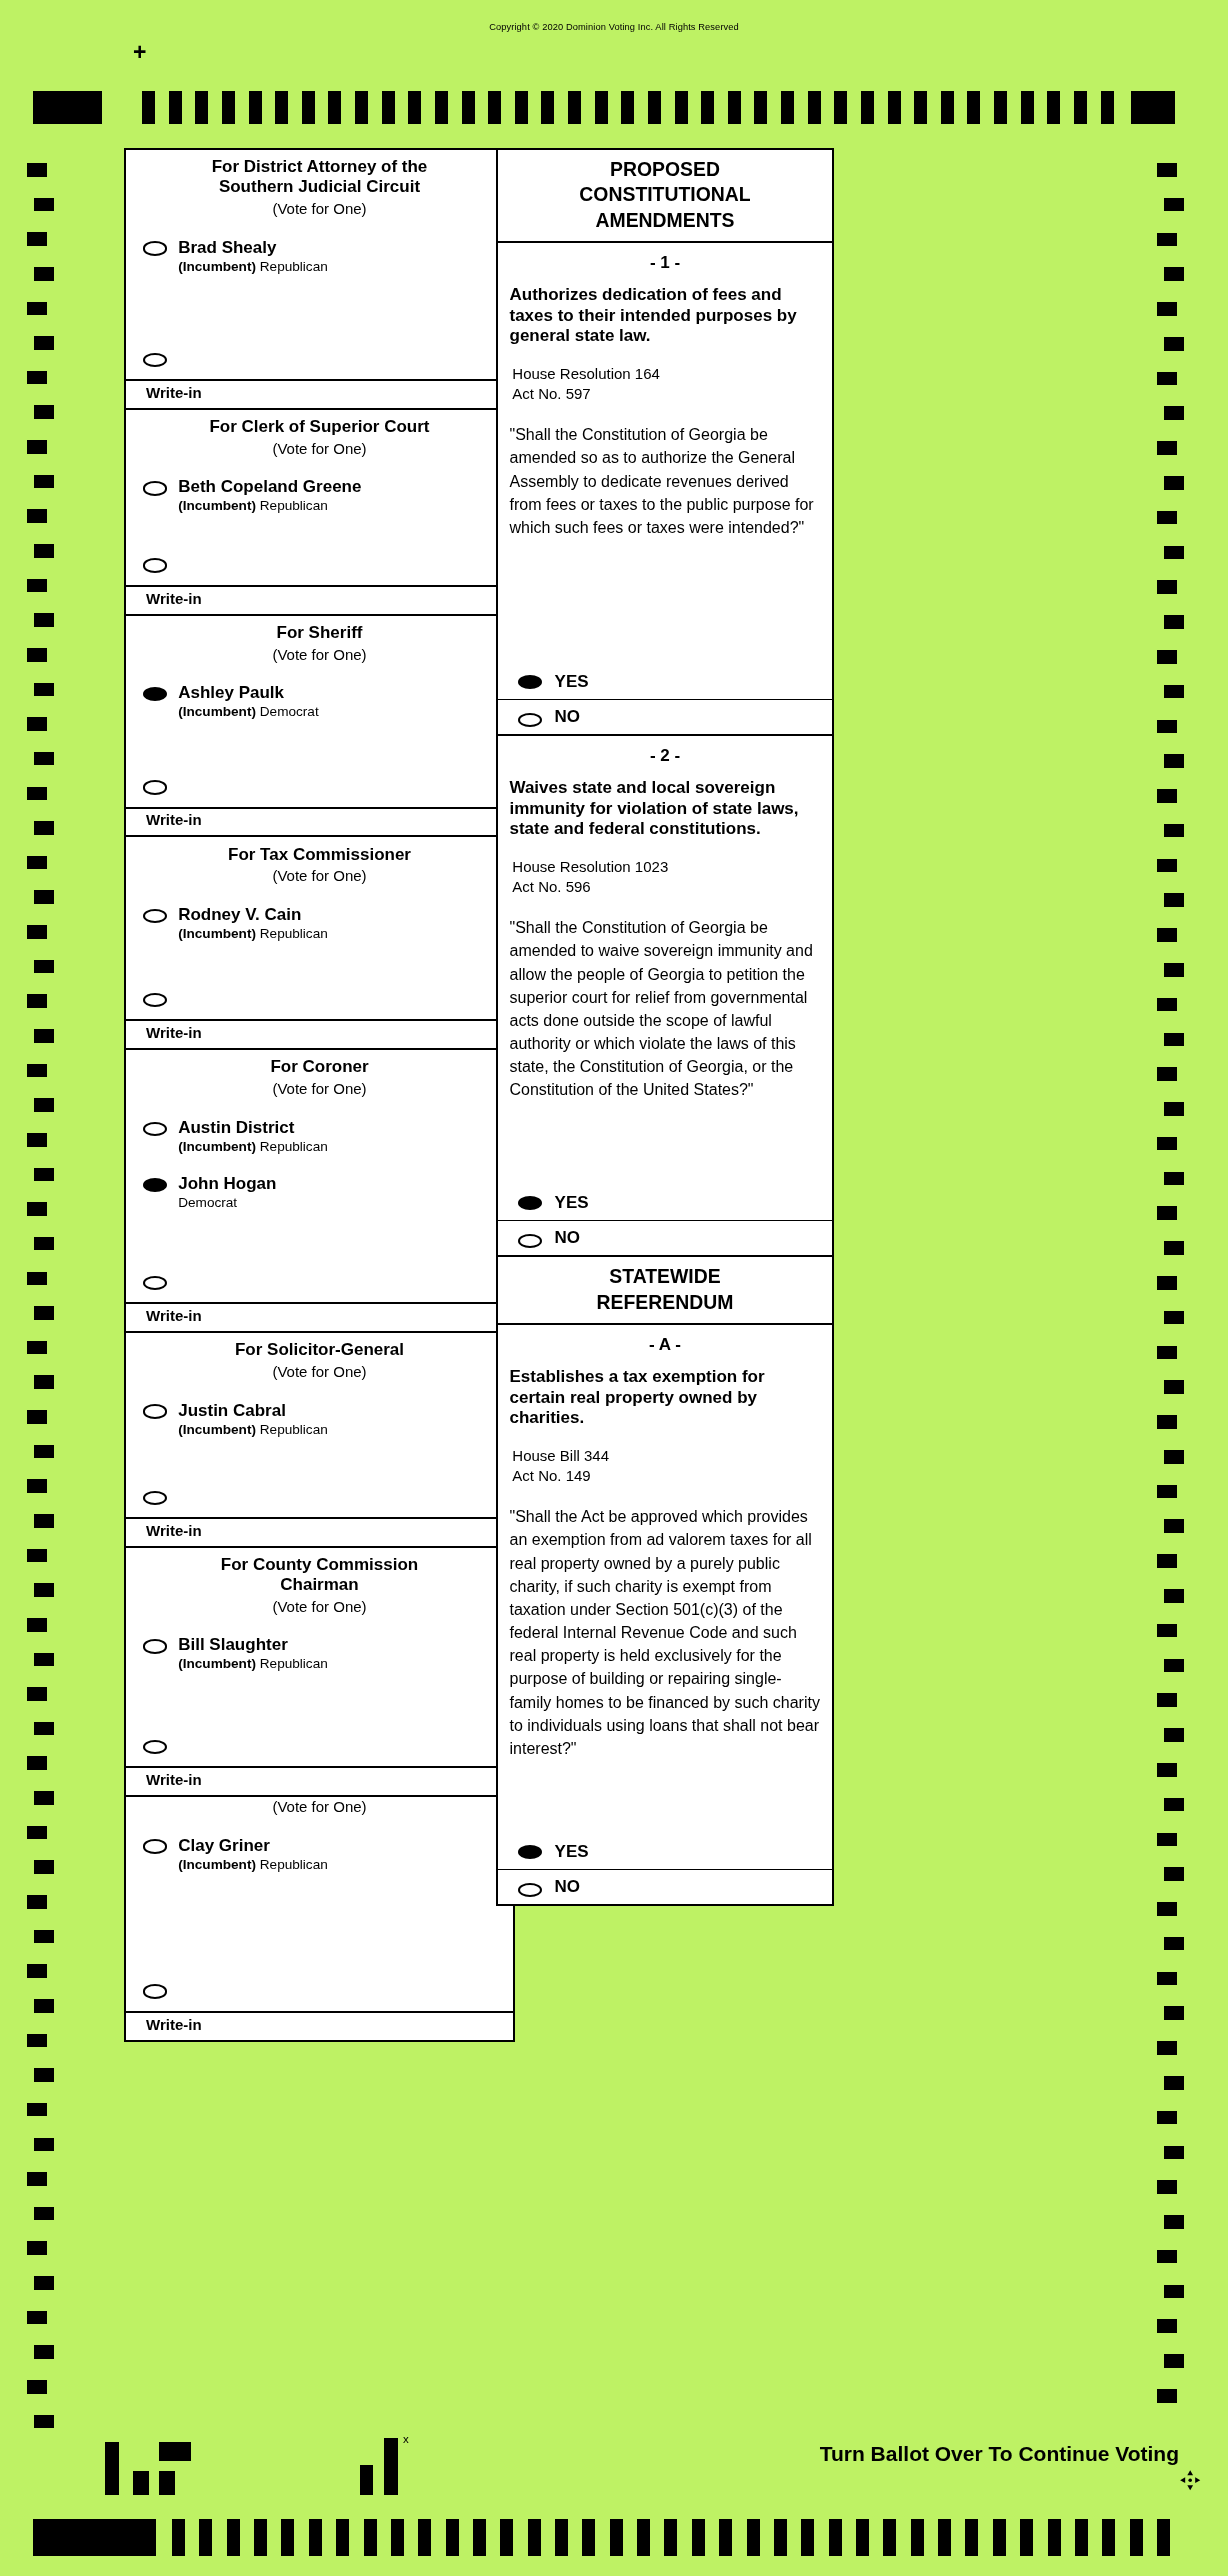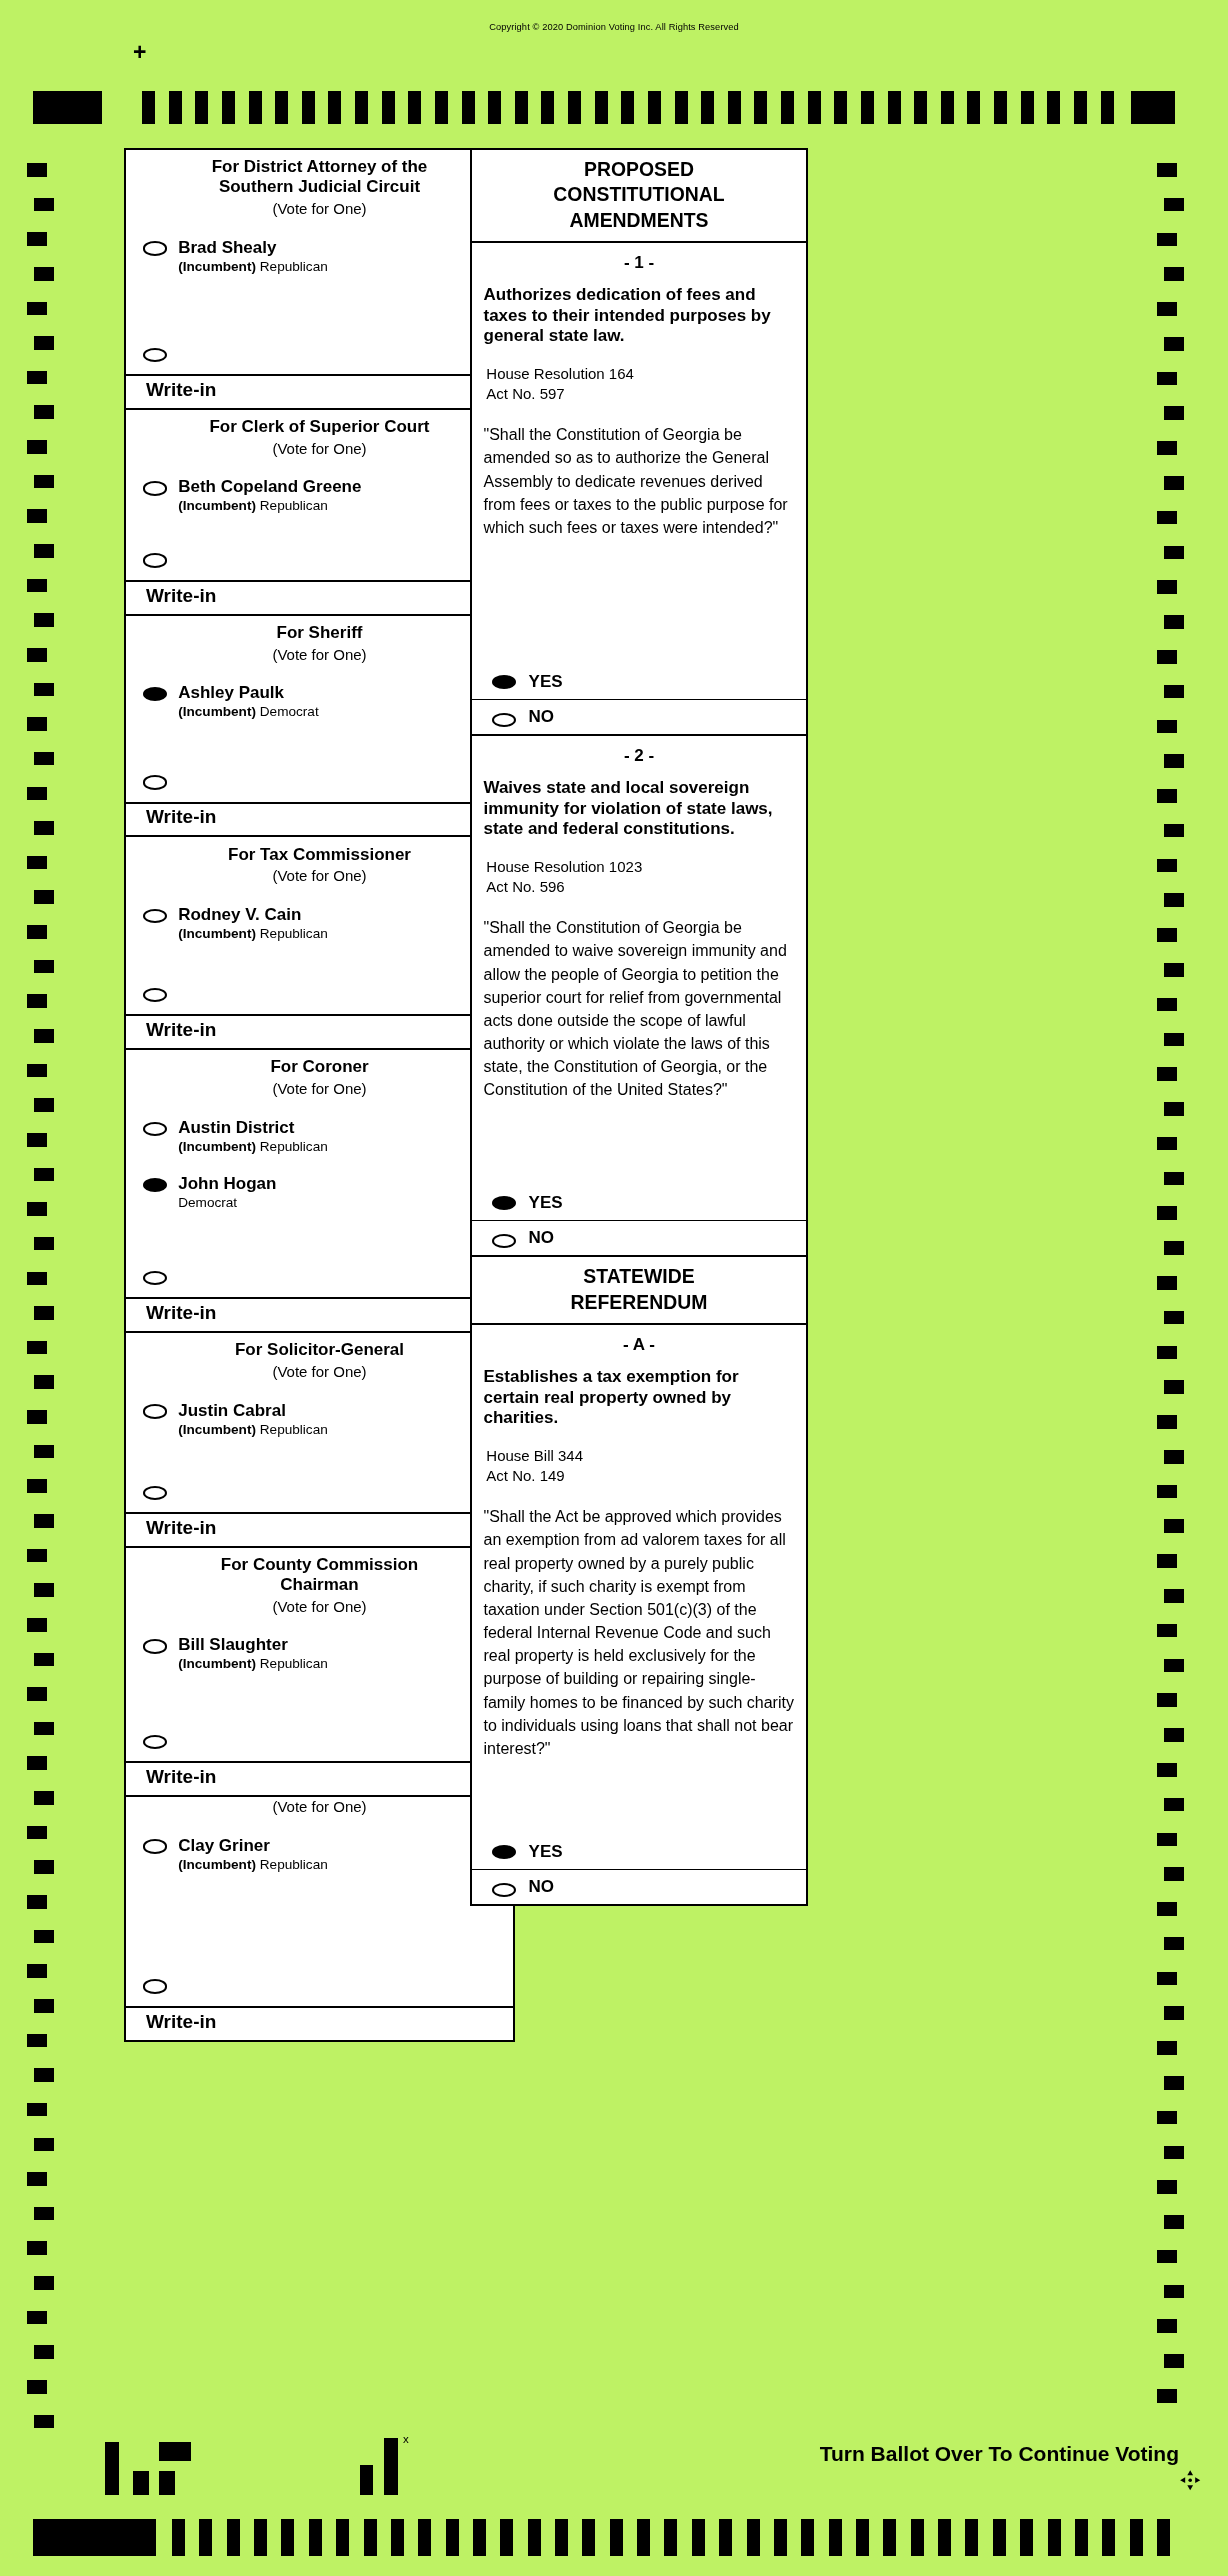--- a/index.html
+++ b/index.html
@@ -24,21 +24,21 @@
   .contest-title { font-weight:bold; font-size:17px; text-align:center; padding:7.2px 18.6px 1.4px; line-height:1.18; white-space:pre-line; }
   .contest-inst { font-size:15px; text-align:center; margin-top:1.4px; }
   .candidate { display:flex; align-items:flex-start; padding-left:17px; margin-top:21.5px; }
   .oval { display:inline-block; width:24.4px; height:14.3px; border:2.2px solid #000; border-radius:50%; background:#fff; flex:none; }
   .oval.filled { background:#000; }
   .candidate .oval { margin-top:2.9px; margin-right:10.8px; }
   .cand-name { font-weight:bold; font-size:17px; line-height:1.05; }
   .cand-detail { font-size:13.6px; margin-top:2.2px; }
   .cand-qual { font-weight:bold; }
   .empty-oval-row { margin-top:auto; padding-left:17px; margin-bottom:10px; }
-  .writein { border-top:2.2px solid #000; font-weight:bold; font-size:19px; padding:2.9px 0 7.2px 20px; }
+  .writein { border-top:2.2px solid #000; font-weight:bold; font-size:15px; padding:2.9px 0 7.2px 20px; }
 
   
   .measure-box { border:2.2px solid #000; background:#fff; }
   .measure-box + .measure-box { margin-top:-2.2px; }
   .measure-header { font-weight:bold; font-size:19.4px; text-align:center; padding:7.2px 0 8.6px; border-bottom:2.2px solid #000; line-height:1.3; }
   .measure-header .hdr-inner { max-width:201px; margin:0 auto; white-space:pre-line; }
   .measure { display:flex; flex-direction:column; overflow:hidden; }
   .measure + .measure { border-top:2.2px solid #000; }
   .measure-number { text-align:center; font-weight:bold; font-size:17px; margin:10px 0 11.5px; }
   .measure-summary { font-weight:bold; font-size:17px; padding:0 11.5px; line-height:1.22; margin-bottom:17px; }
@@ -358,21 +358,21 @@
           <div class="cand-name">Clay Griner</div>
           <div class="cand-detail"><span class="cand-qual">(Incumbent)</span> <span>Republican</span></div>
         </div>
       </div>
       <div class="empty-oval-row"><span class="oval"></span></div>
       <div class="writein">Write-in</div>
     </section>
 
   </div>
 
-  <div class="abs" style="left:470px;top:148px;width:338px;">
+  <div class="abs" style="left:496px;top:148px;width:338px;">
 
     <div class="measure-box">
       <div class="measure-header">
         <div class="hdr-inner">PROPOSED
 CONSTITUTIONAL
 AMENDMENTS</div>
       </div>
 
       <div class="measure" style="min-height:491px">
         <div class="measure-number">- 1 -</div>

